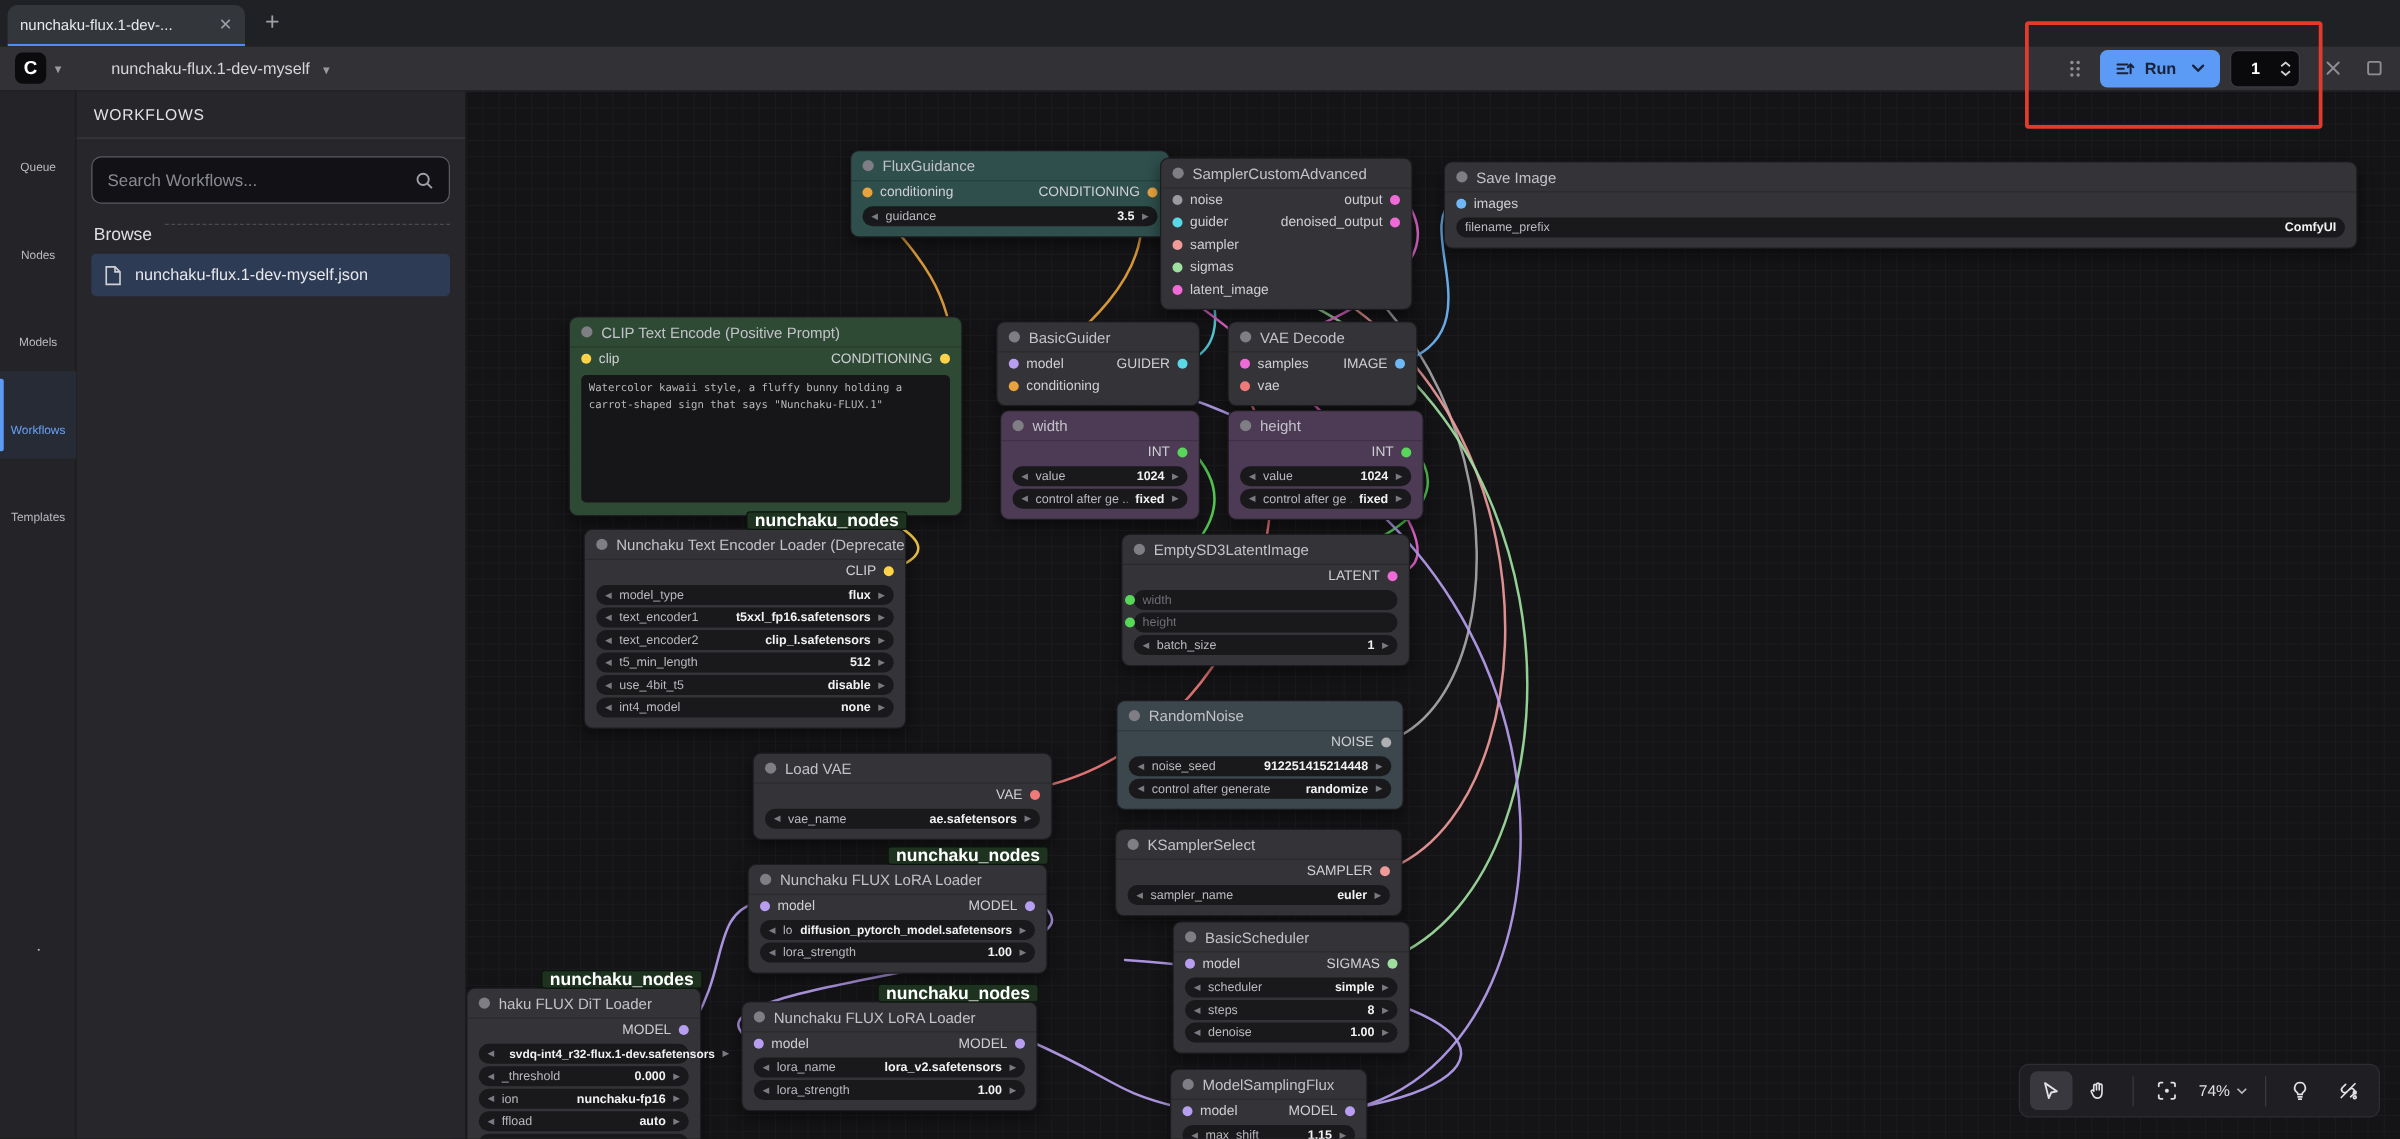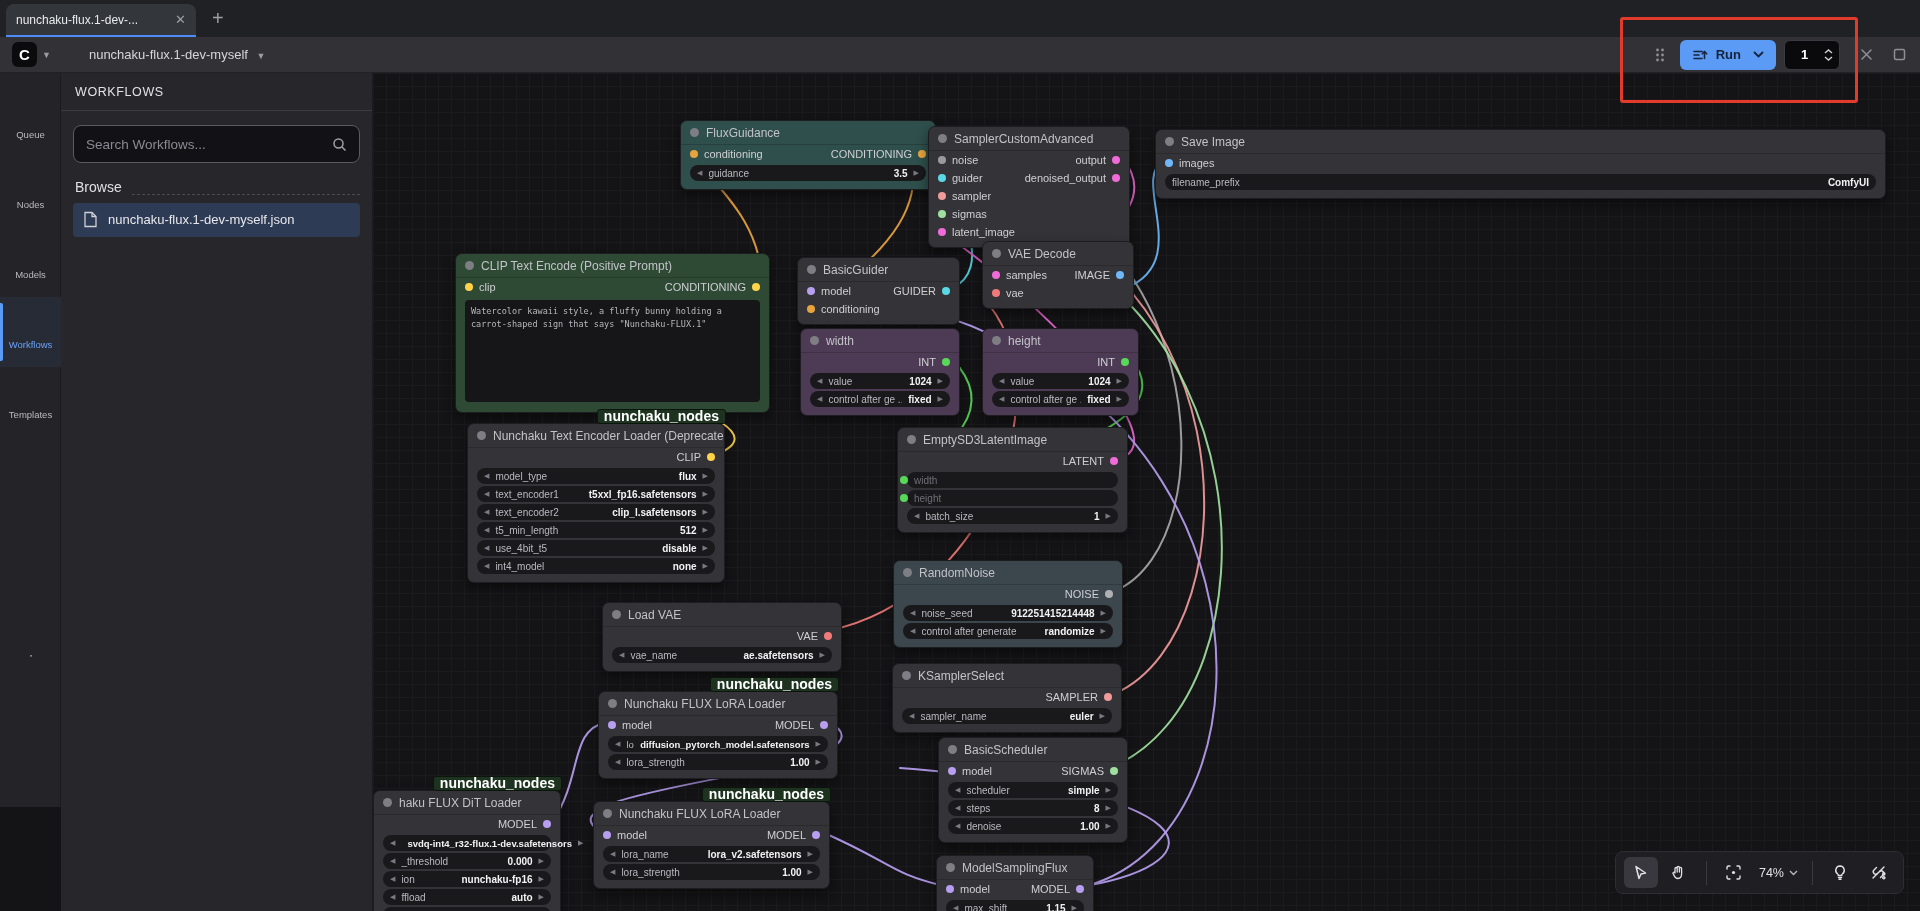--- a/index.html
+++ b/index.html
@@ -29,46 +29,46 @@
   .run-chev { margin-left:4px; }
   .spinner { margin-left:8px; width:56px; height:30px; background:#0a0a0c; border:1px solid #3a3a40;
     border-radius:6px; display:flex; align-items:center; color:#fff; }
   .spin-val { flex:1; text-align:center; font-size:13px; font-weight:bold; }
   .spin-arrows { display:flex; flex-direction:column; gap:2px; padding-right:6px; color:#cfcfd4; }
   .icon-btn { margin-left:20px; color:#8e8e94; }
   .annotation { position:absolute; left:1620px; top:17px; width:238px; height:86px;
     border:3px solid #e23b2c; border-radius:3px; z-index:50; pointer-events:none; }
 
   
-  .rail { position:absolute; left:0; top:73px; width:61px; height:734px; background:#242428;
+  .rail { position:absolute; left:0; top:73px; width:61px; height:838px; background:#242428;
     border-right:1px solid #1c1c20; z-index:30; display:flex; flex-direction:column; padding-top:14px; }
   .rail-item { position:relative; width:61px; height:70px; display:flex; flex-direction:column;
     align-items:center; justify-content:center; gap:5px; color:#b9b9bf; }
   .rail-item .lbl { font-size:9.5px; }
   .rail-item.active { color:#6aa2f7; background:#262b36; }
   .rail-item.active::before { content:""; position:absolute; left:0; top:6px; bottom:6px; width:3px;
     background:#5b9bf5; border-radius:0 2px 2px 0; }
   .rail-spacer { flex:1; }
   .rail-bottom { width:61px; height:62px; display:flex; align-items:center; justify-content:center; color:#a8a8ae; }
 
   
   .panel { position:absolute; left:61px; top:73px; width:312px; height:838px; background:#27272b;
     border-right:1px solid #1b1b1f; z-index:20; }
   .panel-head { height:38px; display:flex; align-items:center; padding:0 14px; color:#e2e2e6;
     font-size:12.5px; letter-spacing:.6px; border-bottom:1px solid #3a3a40; }
   .search { margin:14px 12px 6px; height:38px; background:#121216; border:1px solid #5a5a62;
     border-radius:8px; display:flex; align-items:center; padding:0 12px; gap:8px; }
   .search input { flex:1; background:transparent; border:none; outline:none; color:#cfcfd4; font-size:13.5px;
     font-family:"Liberation Sans", sans-serif; }
   .search input::placeholder { color:#8a8a92; }
-  .browse-row { margin:16px 12px 8px 14px; display:flex; align-items:flex-end; gap:10px; }
+  .browse-row { margin:16px 12px 8px 14px; display:flex; align-items:flex-start; gap:10px; }
   .browse-lbl { color:#e0e0e4; font-size:14px; }
   .browse-line { flex:1; border-top:1px dashed #4a4a52; }
   .wf-item { margin:2px 12px; padding:8px 10px; background:#2d3b55; border-radius:4px; display:flex;
-    gap:10px; align-items:center; color:#e8e8ec; font-size:13px; line-height:1.35; }
+    gap:10px; align-items:flex-end; color:#e8e8ec; font-size:13px; line-height:1.35; }
   .wf-item .fname { overflow-wrap:anywhere; }
 
   
   .canvas { position:absolute; left:61px; top:73px; width:1859px; height:838px; overflow:hidden;
     background-color:#141416;
     background-image:linear-gradient(#1b1b1e 1px, transparent 1px),
                      linear-gradient(90deg,#1b1b1e 1px, transparent 1px);
     background-size:13px 13px; z-index:1; }
   .wires { position:absolute; left:0; top:0; width:1859px; height:838px; z-index:1; }
   .wires path { fill:none; stroke-width:2; opacity:.92; stroke-linecap:round; }
@@ -312,21 +312,21 @@
             <span class="sdot" style="background:#59d8e6"></span>
           </span>
         </div>
         <div class="row">
           <span class="slot in">
             <span class="sdot" style="background:#e8a33d"></span>
             <span>conditioning</span>
           </span>
         </div>
       </div>
-      <div class="node" style="left: 921px; top: 168px; width: 152px;">
+      <div class="node" style="left: 921px; top: 184px; width: 152px;">
         <div class="n-head">
           <span class="n-dot"></span>
           <span>VAE Decode</span>
         </div>
         <div class="row">
           <span class="slot in">
             <span class="sdot" style="background:#f06ad8"></span>
             <span>samples</span>
           </span>
           <span class="slot out">

